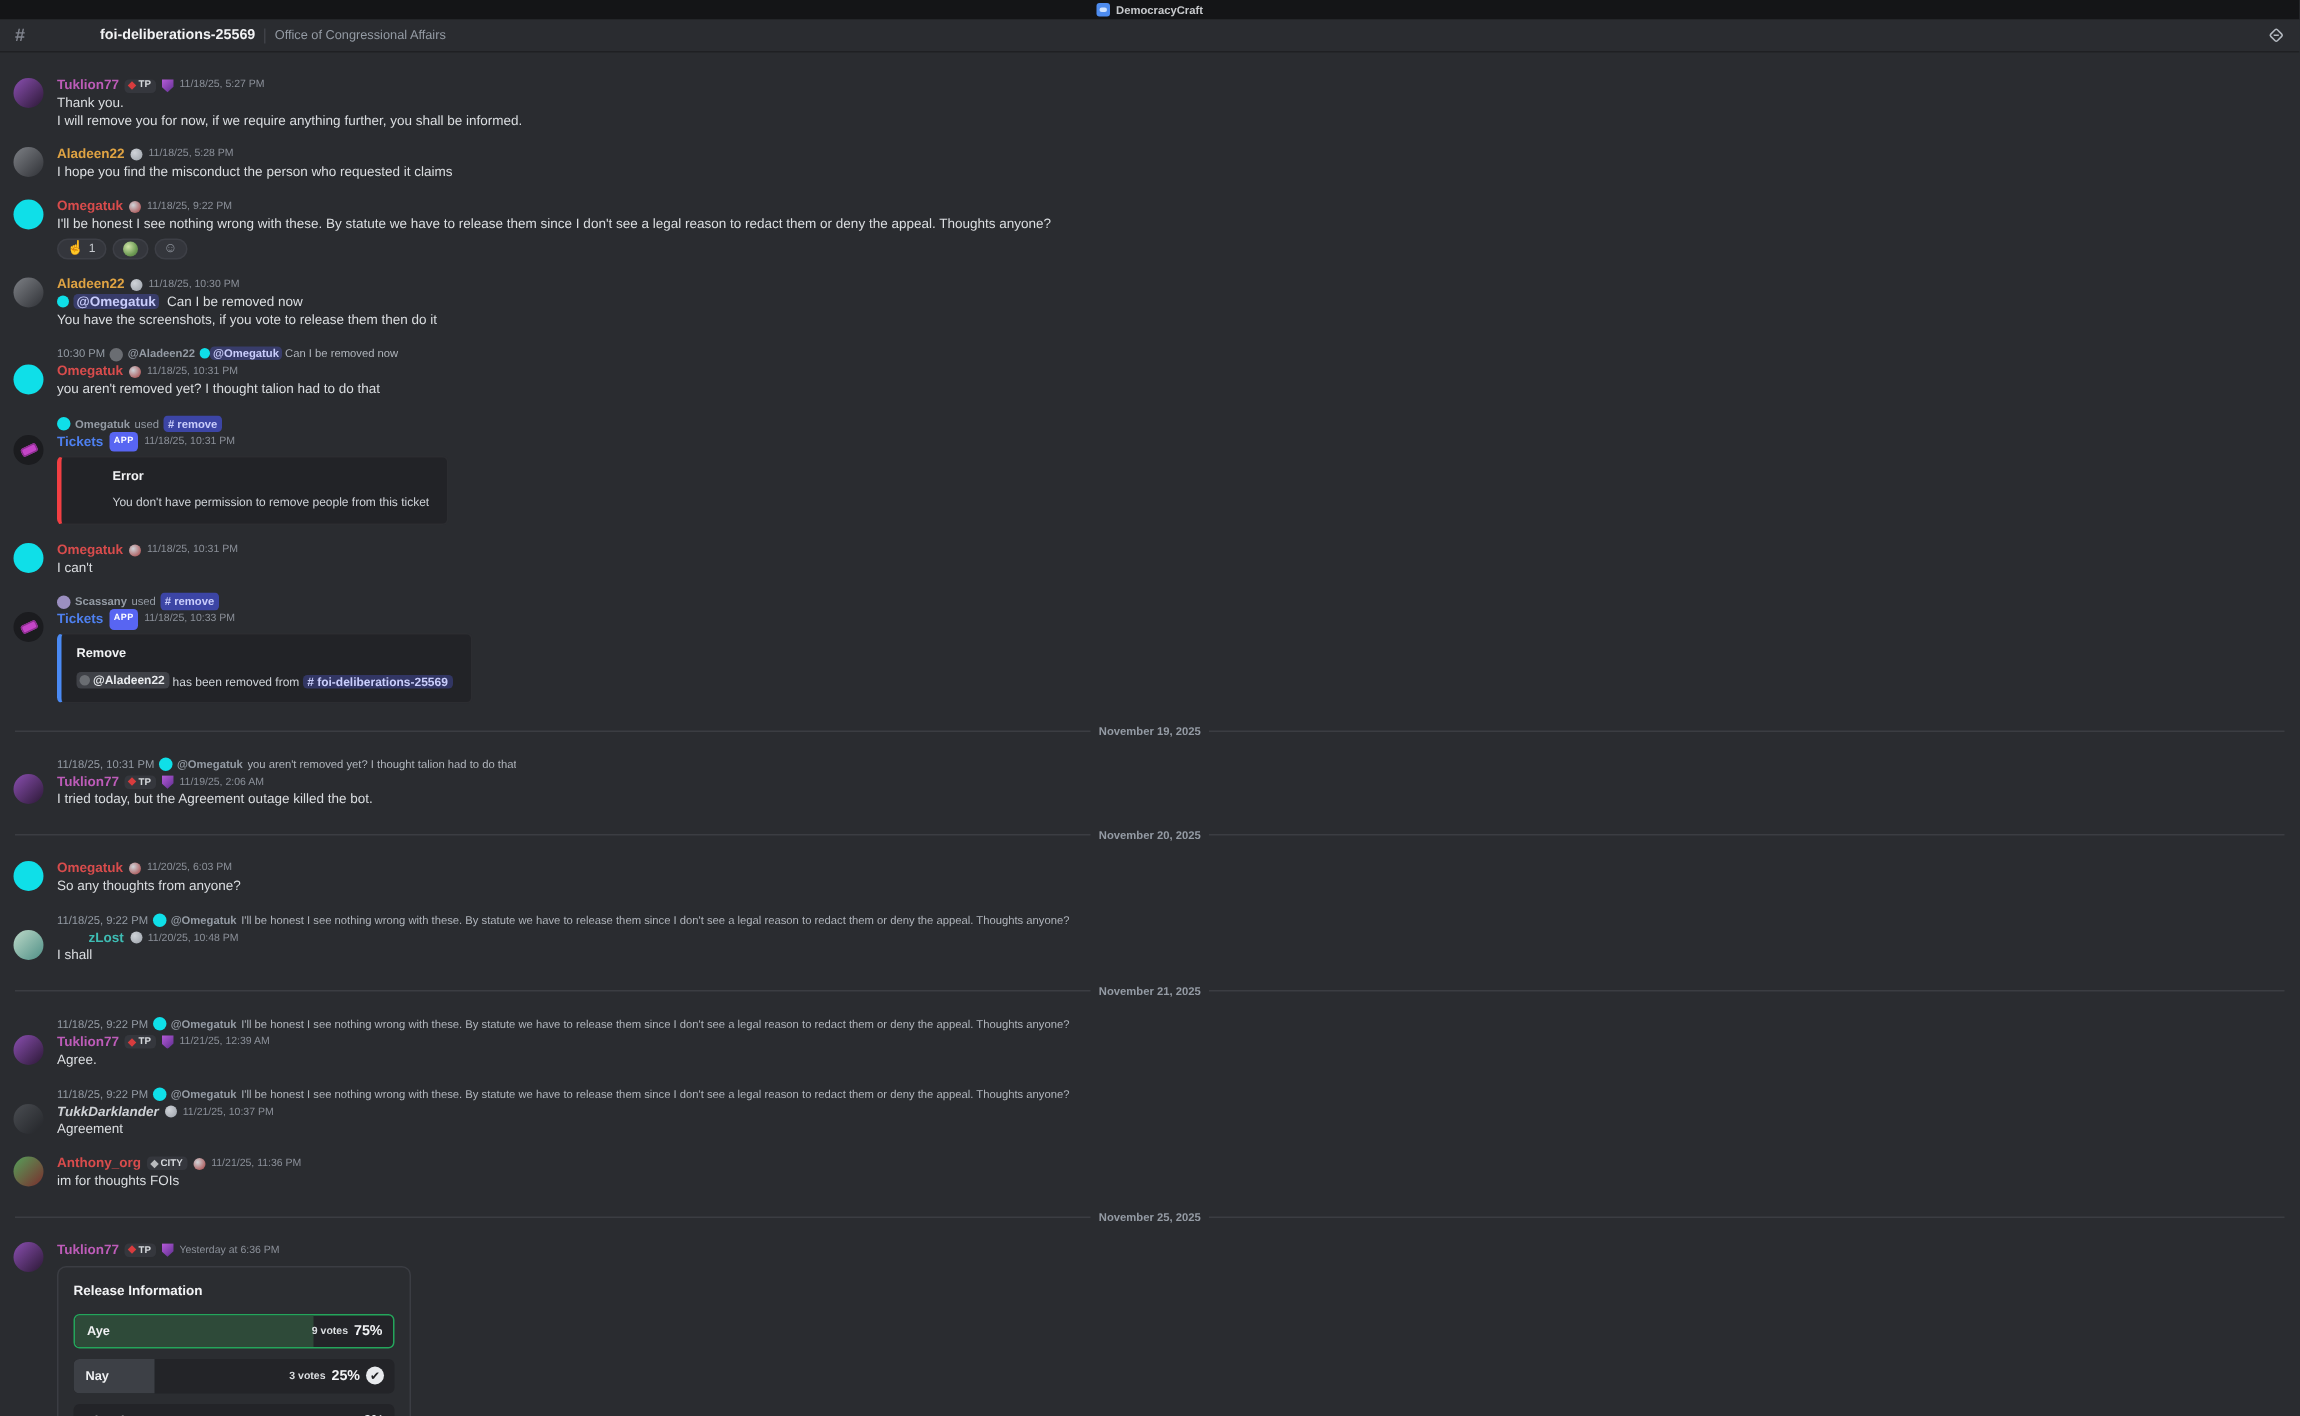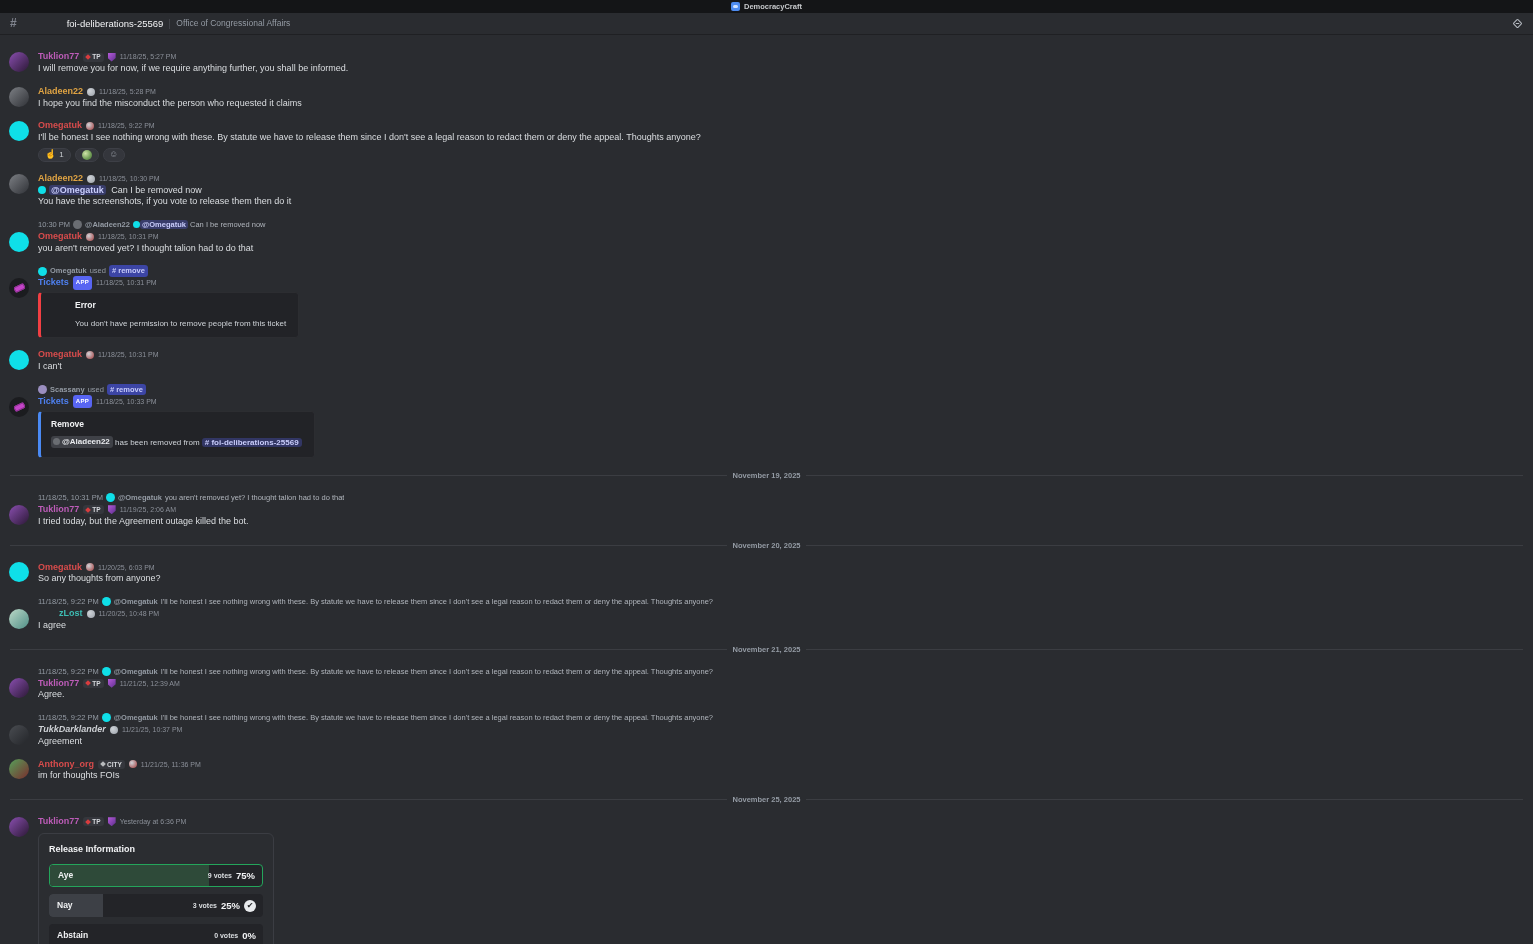--- a/index.html
+++ b/index.html
@@ -10,21 +10,21 @@
     font-size:9px; line-height:11.5px;
   }
   
   .titlebar { height:13px; background:#141517; display:flex; align-items:center; justify-content:center; gap:4px; }
   .app-icon { width:9px; height:9px; border-radius:2px; background:#4e8cf0; display:inline-block; position:relative; }
   .app-icon::after{ content:""; position:absolute; left:2px; top:3px; width:5px; height:3px; border-radius:2px; background:#cfe2ff; }
   .titlebar .wtitle { font-size:7.5px; color:#c7c9cc; font-weight:bold; }
   
   .chan-header { height:22px; background:#2a2c30; border-bottom:1px solid #1f2023; display:flex; align-items:center; padding:0 10px; gap:6px; }
   .hash { color:#80848e; font-size:12px; font-weight:bold; }
-  .chan-name { font-size:9.5px; font-weight:normal; color:#f2f3f5;padding-left:44px; }
+  .chan-name { font-size:9.5px; font-weight:bold; color:#f2f3f5;padding-left:44px; }
   .chan-sep { width:1px; height:10px; background:#3f4147; }
   .chan-topic { font-size:8.5px; color:#949ba4; }
   .header-right { margin-left:auto; display:flex; align-items:center; }
   .threads-icon { width:11px; height:11px; color:#b5bac1; }
   
   .chat { padding-top:5px; }
   .msg-group { position:relative; margin-top:11px; }
   .msg-row { display:flex;justify-content:space-between; }
   .gutter { width:38px; flex:0 0 38px; display:flex; justify-content:center; }
   .avatar { width:20px; height:20px; border-radius:50%; margin-top:1px; position:relative; overflow:hidden; }
@@ -109,20 +109,21 @@
         <div class="msg-content">
           <div class="msg-head">
             <span class="username" style="color: rgb(189, 92, 184);">Tuklion77</span>
             <span class="badge-pill">
               <span class="pill-diamond" style="background: rgb(216, 60, 62);"></span>
               <span>TP</span>
             </span>
             <span class="shield"></span>
             <span class="timestamp">11/18/25, 5:27 PM</span>
           </div>
+          <div class="line">Thank you.</div>
           <div class="line">I will remove you for now, if we require anything further, you shall be informed.</div>
         </div>
       </div>
     </div>
     <div class="msg-group">
       <div class="msg-row">
         <div class="gutter">
           <span class="avatar" style="background: linear-gradient(135deg, rgb(125, 128, 133), rgb(47, 49, 54));"></span>
         </div>
         <div class="msg-content">
@@ -315,21 +316,21 @@
       <div class="msg-row">
         <div class="gutter">
           <span class="avatar" style="background: linear-gradient(135deg, rgb(188, 217, 200), rgb(79, 143, 134));"></span>
         </div>
         <div class="msg-content">
           <div class="msg-head">
             <span class="username" style="color: rgb(62, 189, 180); margin-left: 21px;">zLost</span>
             <span class="role-icon" style="background: radial-gradient(circle at 35% 35%, rgb(207, 211, 216), rgb(154, 160, 168));"></span>
             <span class="timestamp">11/20/25, 10:48 PM</span>
           </div>
-          <div class="line">I agree</div>
+          <div class="line">I shall</div>
         </div>
       </div>
     </div>
     <div class="divider">
       <span class="dline"></span>
       <span class="dlabel">November 21, 2025</span>
       <span class="dline"></span>
     </div>
     <div class="msg-group">
       <div class="ctx-row">

